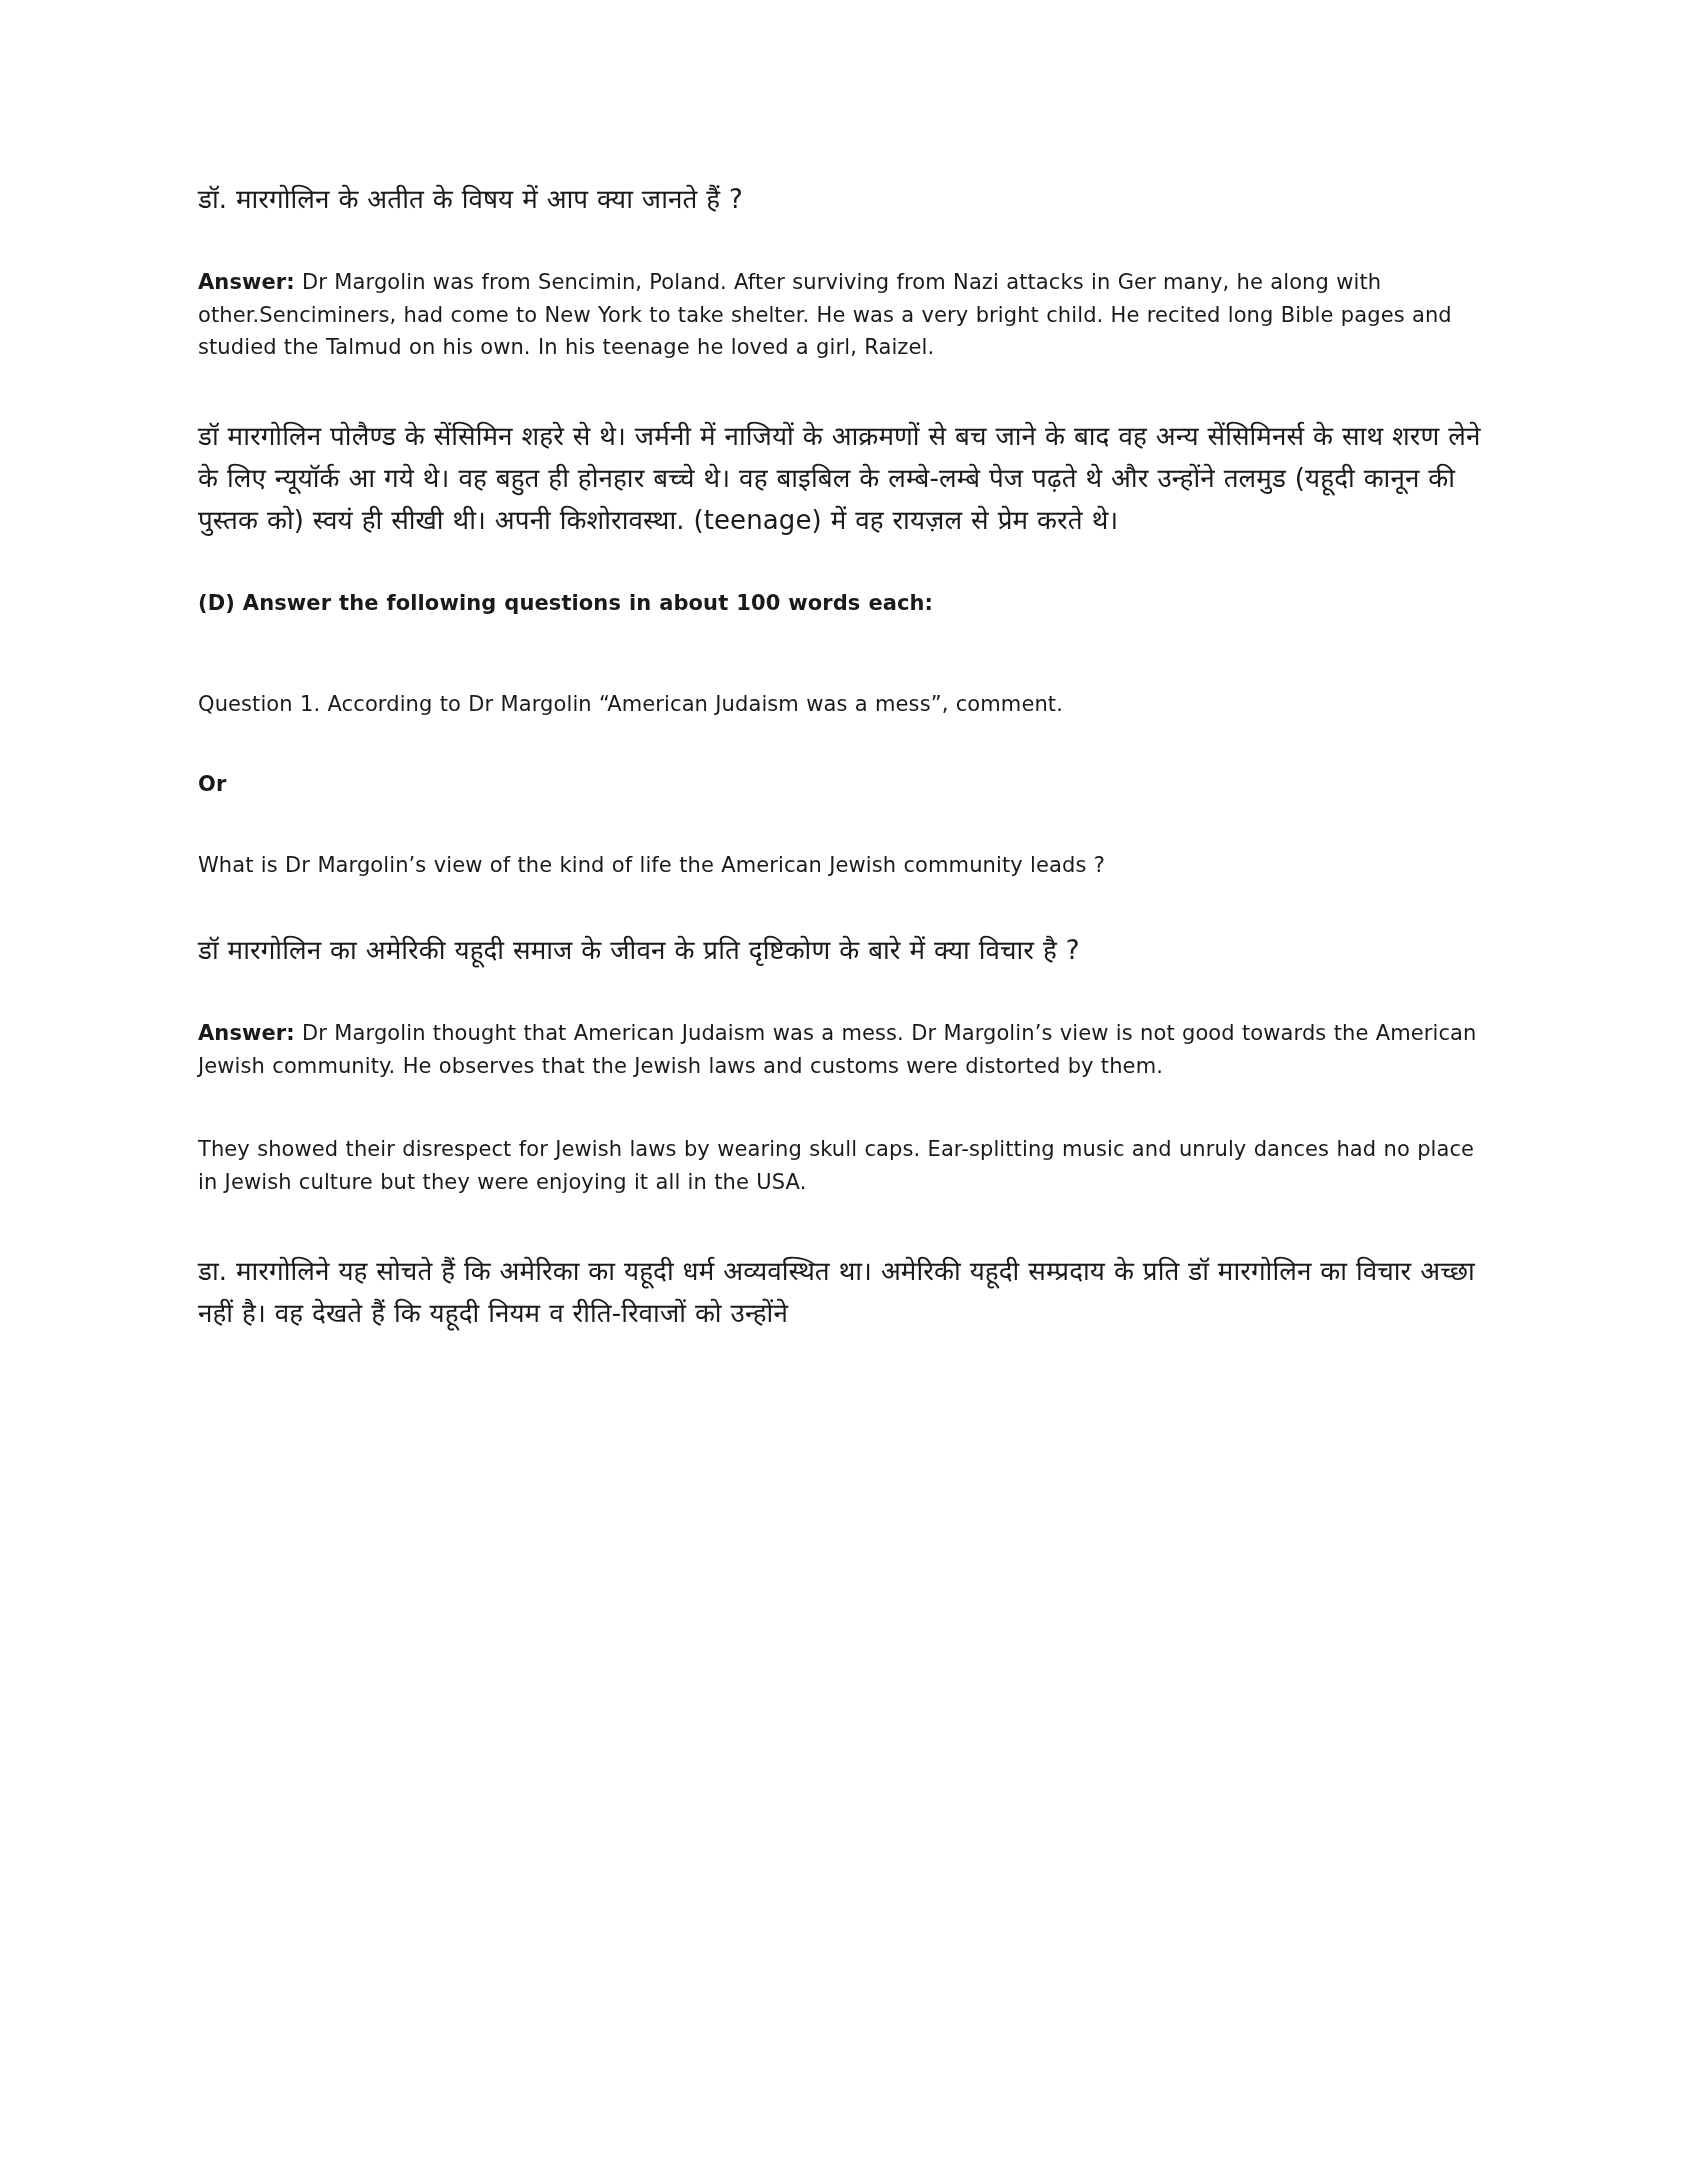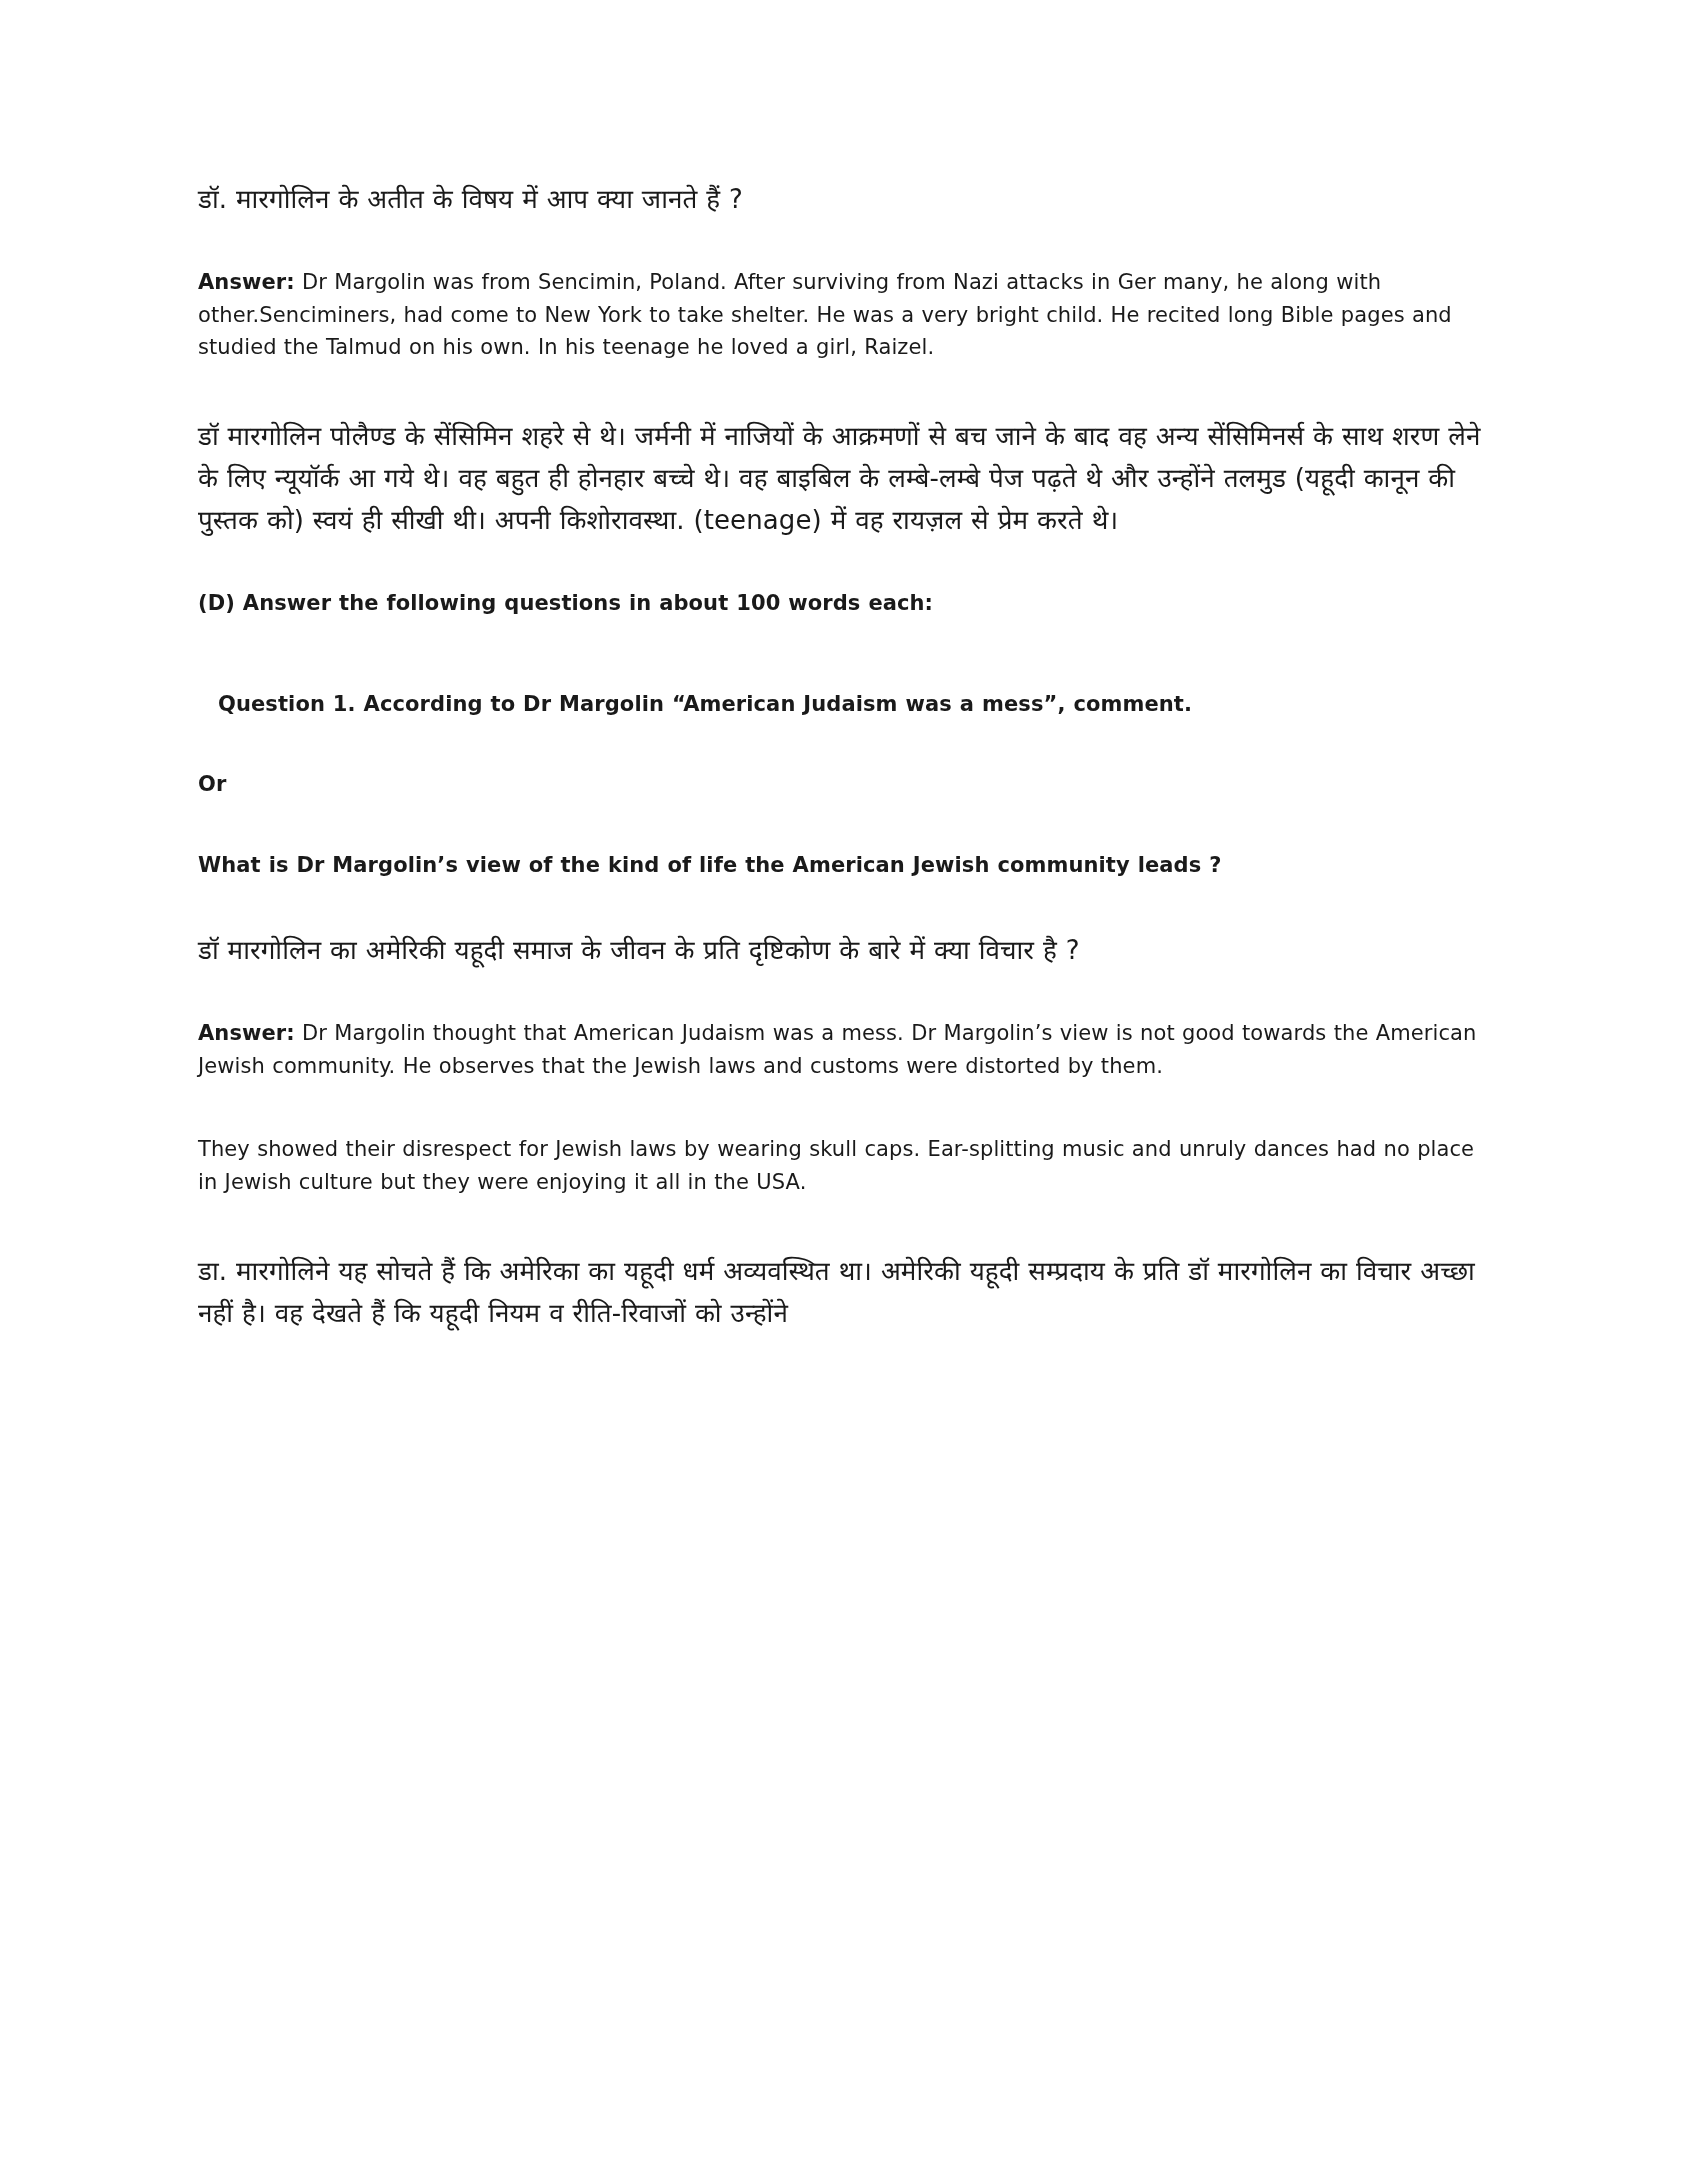--- a/index.html
+++ b/index.html
@@ -45,30 +45,29 @@
     line-height: 1.62;
   }
   .lead {
     font-weight: 700;
   }
   .para.section-head {
     font-weight: 700;
     margin-bottom: 68px;
   }
   .para.question-head {
-    font-weight: 700;
+    font-weight: 400;
     margin-bottom: 48px;
-    margin-left: 20px;
   }
   .para.or-head {
     font-weight: 700;
     margin-bottom: 48px;
   }
   .para.alt-question {
-    font-weight: 700;
+    font-weight: 400;
     margin-bottom: 48px;
     max-width: 1218px;
   }
   .para.answer-body {
     margin-bottom: 51px;
   }
   .para.last {
     margin-bottom: 0;
   }
 </style>

